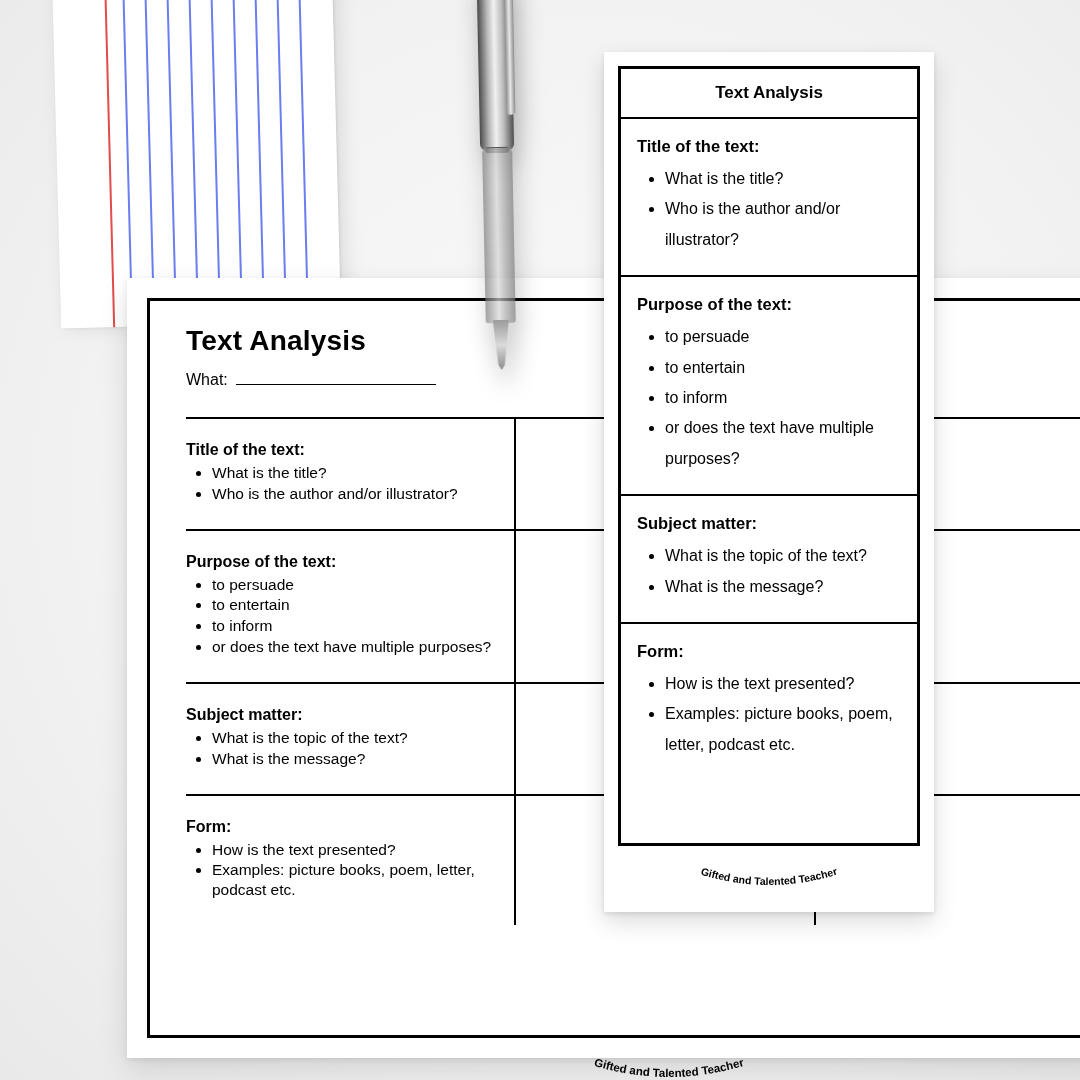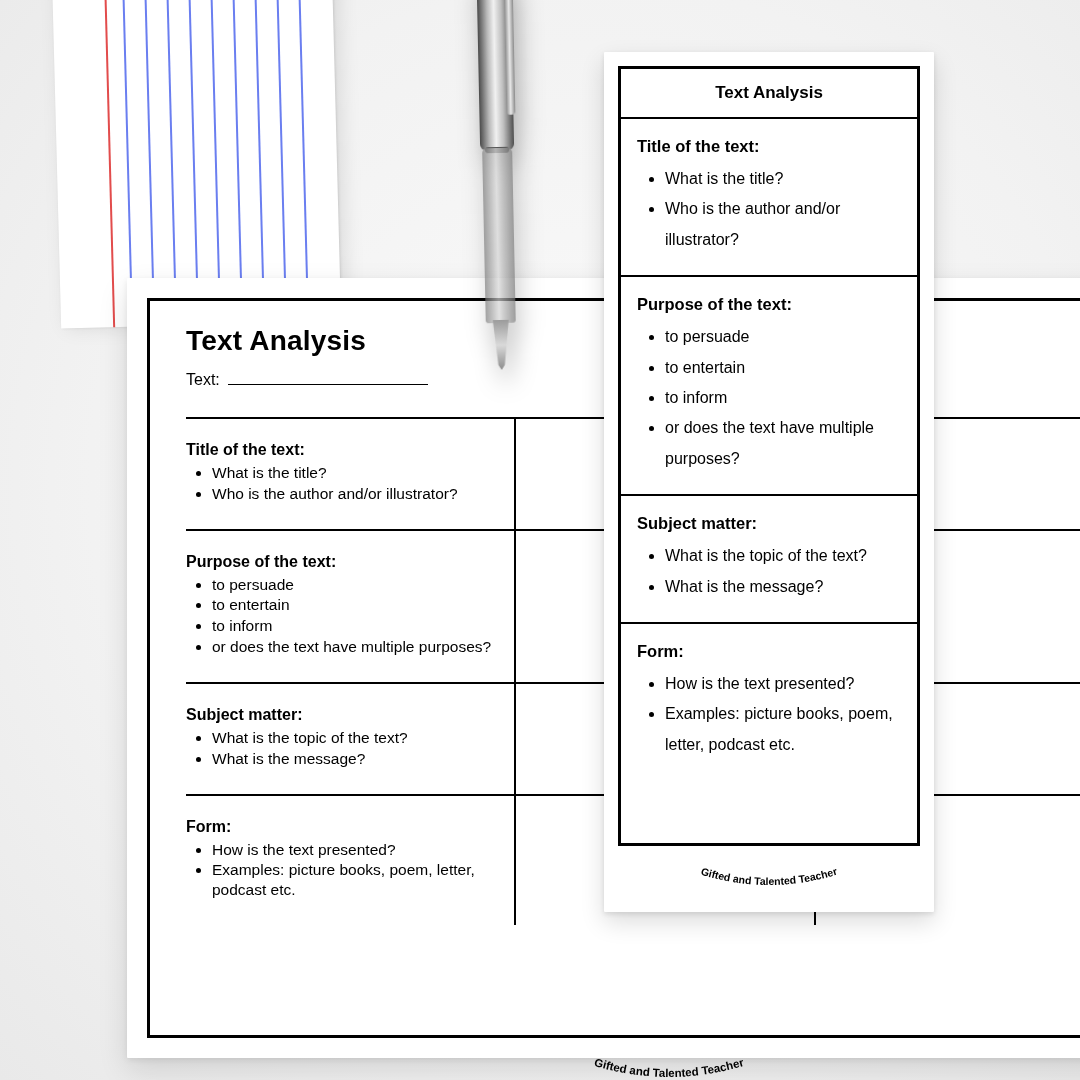--- a/index.html
+++ b/index.html
@@ -137,21 +137,21 @@
     <div style="top:132px"></div>
       <div style="top:154px"></div>
       <div style="top:176px"></div>
   </div>
 </div>
 
 <div class="sheet-wide">
   <div class="frame">
     <h1>Text Analysis</h1>
     <div class="name-row">
-      <span>Text:</span>
+      <span>What:</span>
       <span class="line"></span>
     </div>
 
     <div class="grid">
       <div class="grow">
         <div class="gcellL">
           <div class="h">Title of the text:</div>
           <ul>
             <li>What is the title?</li>
             <li>Who is the author and/or illustrator?</li>

